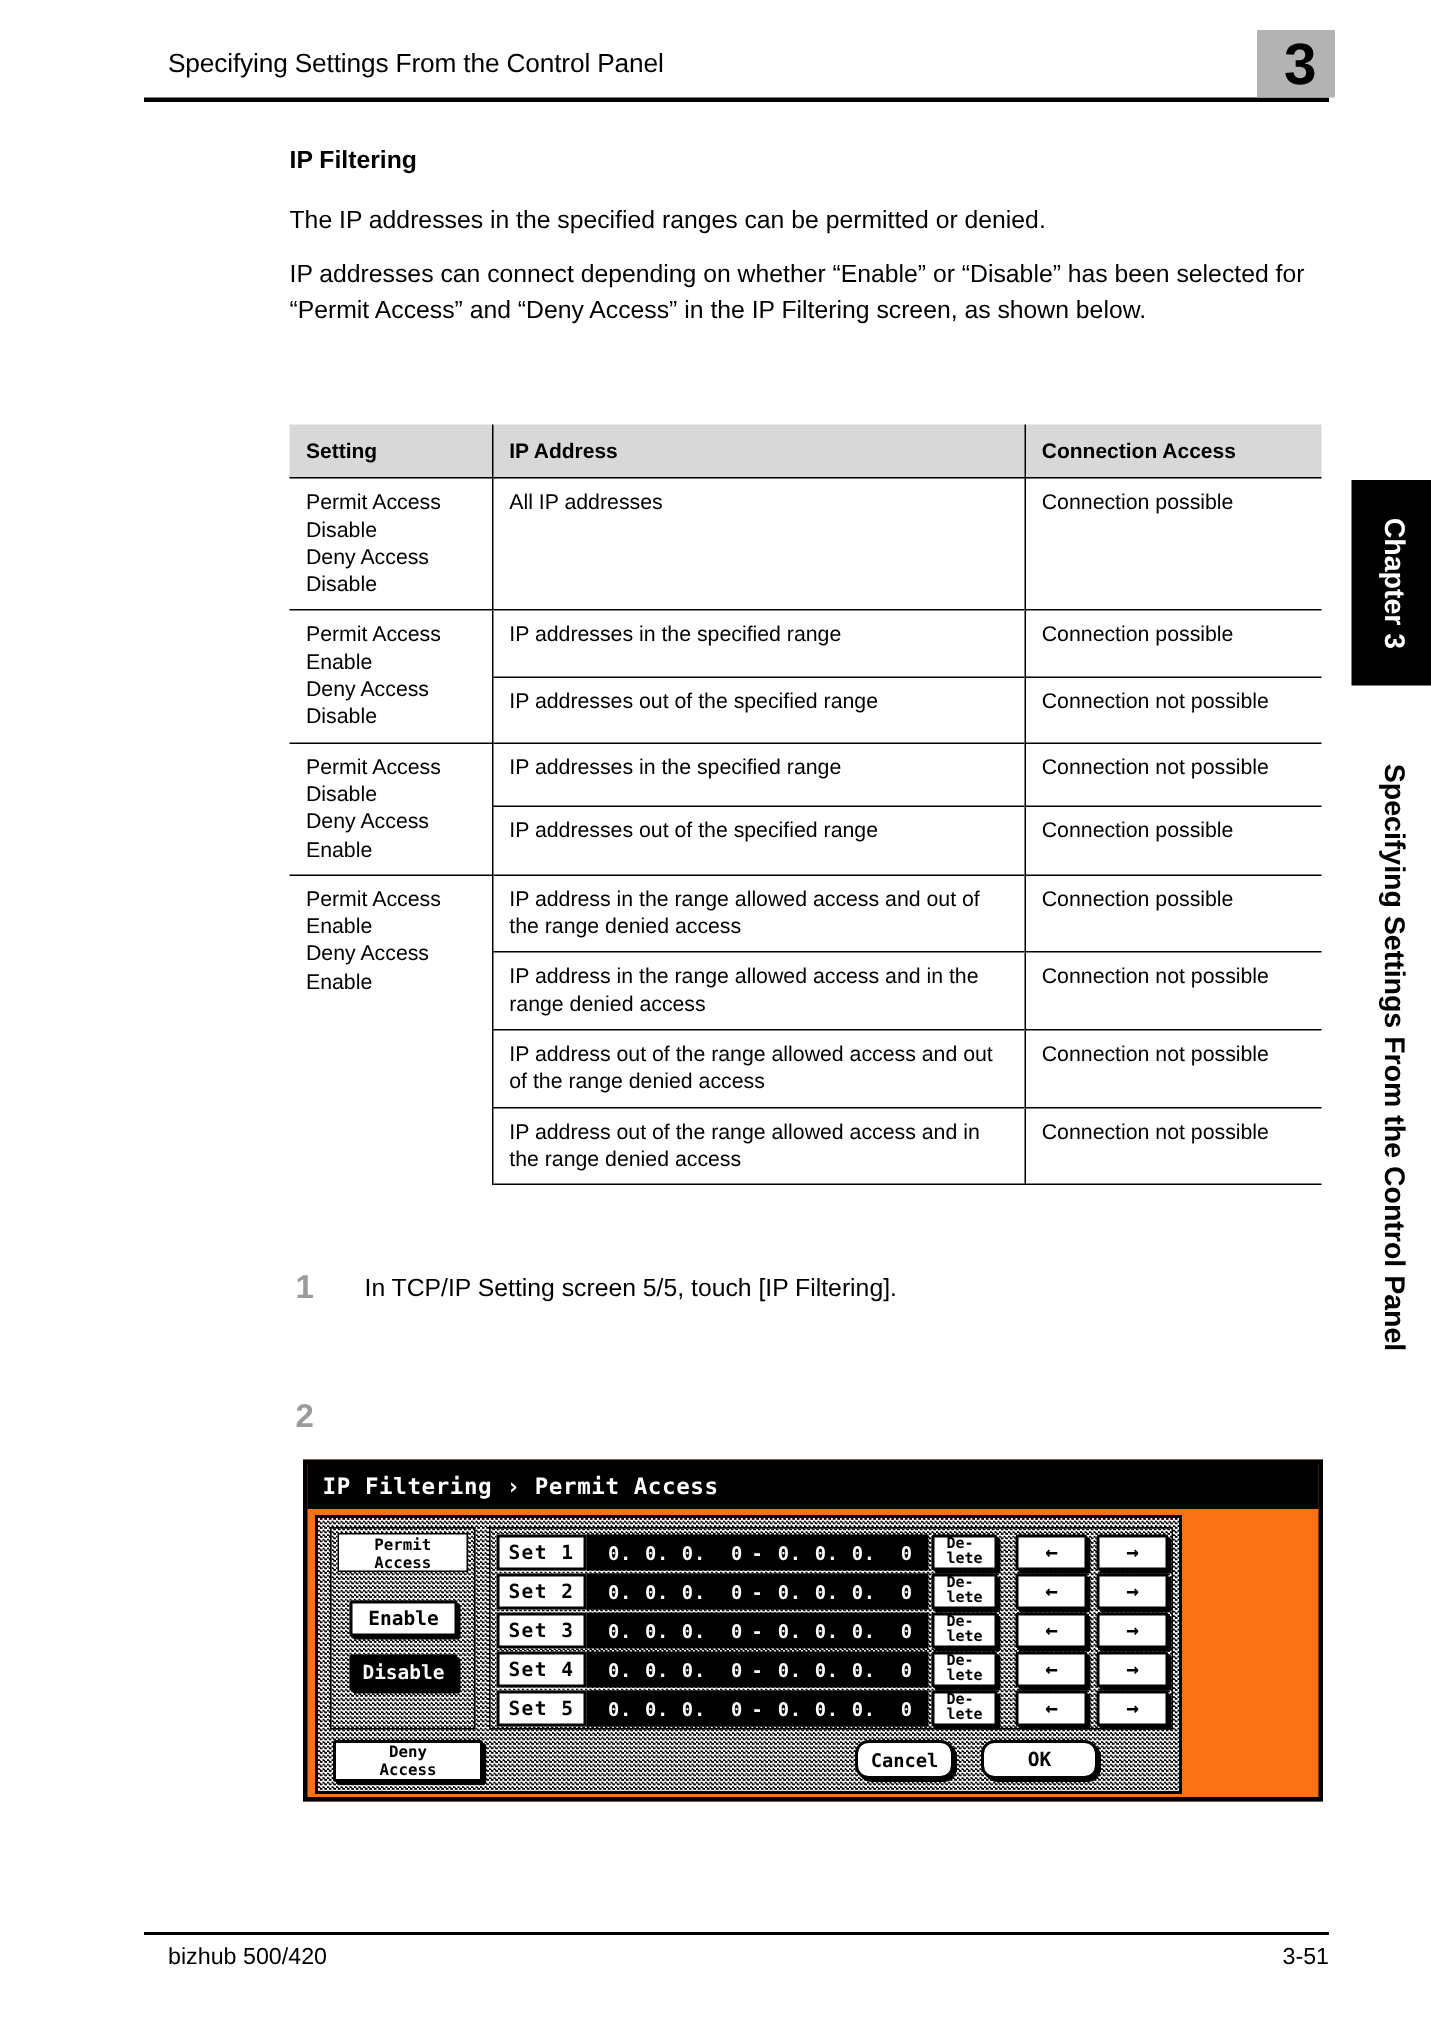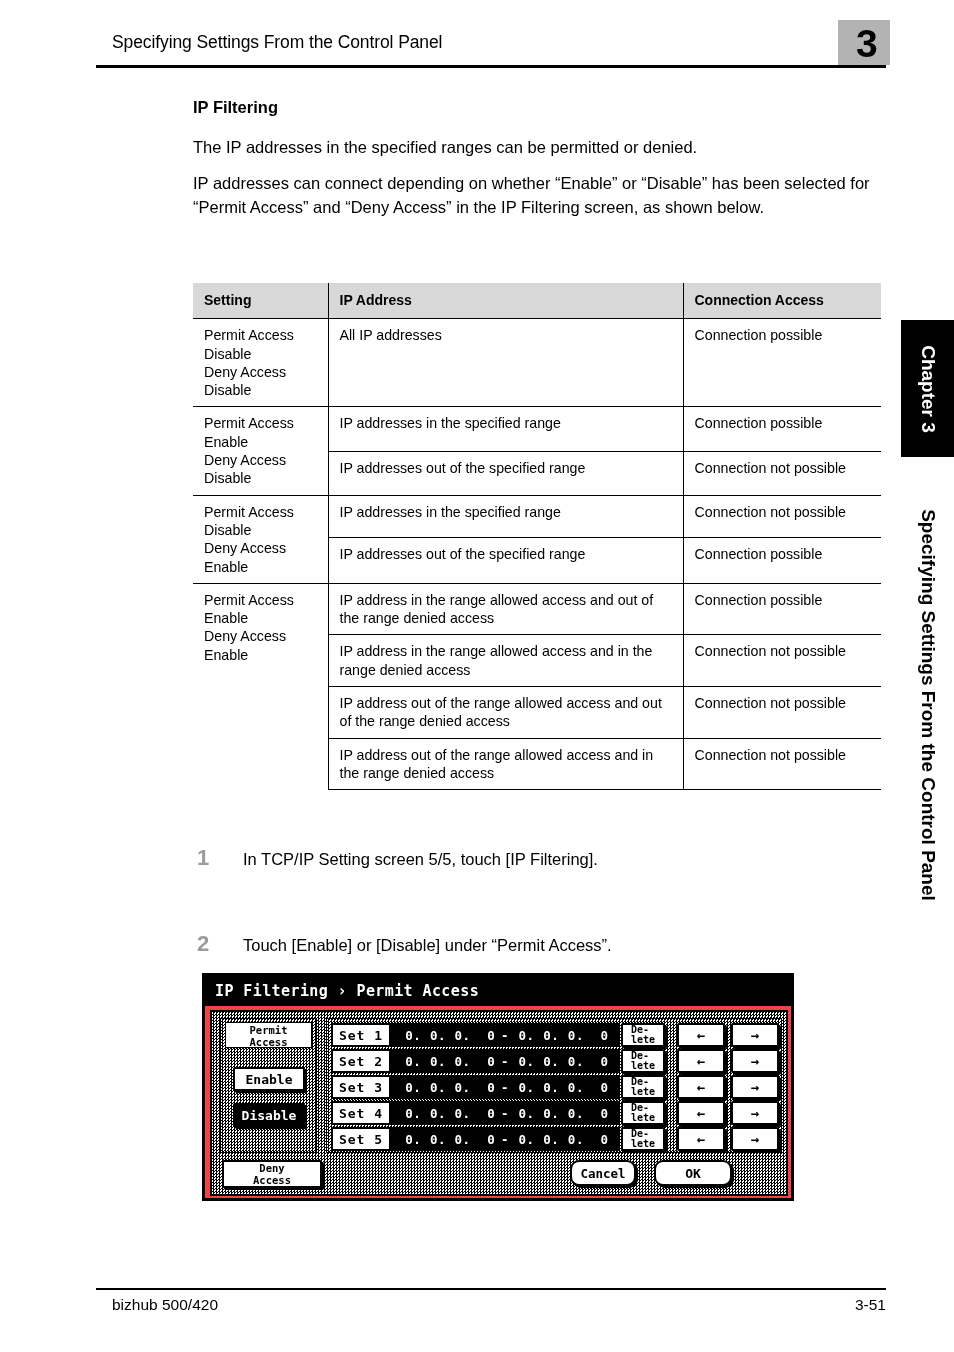--- a/index.html
+++ b/index.html
@@ -112,22 +112,22 @@
   .side-vert span {
     position: absolute; left: 50%; top: 50%;
     transform: translate(-50%,-50%) rotate(90deg);
     white-space: nowrap;
     font-size: 19px; font-weight: bold; color:#000;
   }
 
   
   .lcd {
     position: absolute; left: 202px; top: 973px;
-    width: 592px; height: 228px;
-    background: #ef4444;
+    width: 680px; height: 228px;
+    background: #f97316;
     border: 3px solid #000;
     font-family: "DejaVu Sans Mono", monospace;
   }
   .lcd-title {
     position: absolute; left: 0; top: 0; width: 100%; height: 30px;
     background: #000; color: #fff;
     font-size: 15px; font-weight: bold;
     line-height: 30px; padding-left: 10px;
     letter-spacing: 0.4px;
   }
@@ -315,21 +315,20 @@
         <td class="c-ip">IP address out of the range allowed access and in the range denied access</td>
         <td class="c-conn">Connection not possible</td>
       </tr>
     </tbody>
   </table>
 
   <div class="step-num" style="left:197px; top:845px;">1</div>
   <div class="step-text" style="left:243px; top:848px;">In TCP/IP Setting screen 5/5, touch [IP Filtering].</div>
 
   <div class="step-num" style="left:197px; top:931px;">2</div>
-  <div class="step-text" style="left:243px; top:934px;">Touch [Enable] or [Disable] under “Permit Access”.</div>
 
   <div class="lcd">
     <div class="lcd-title">IP Filtering › Permit Access</div>
     <div class="lcd-body">
 
       <div class="permit-group">
         <div class="permit-label">Permit
 Access</div>
         <div class="lcd-btn btn-enable">Enable</div>
         <div class="lcd-btn btn-disable">Disable</div>

